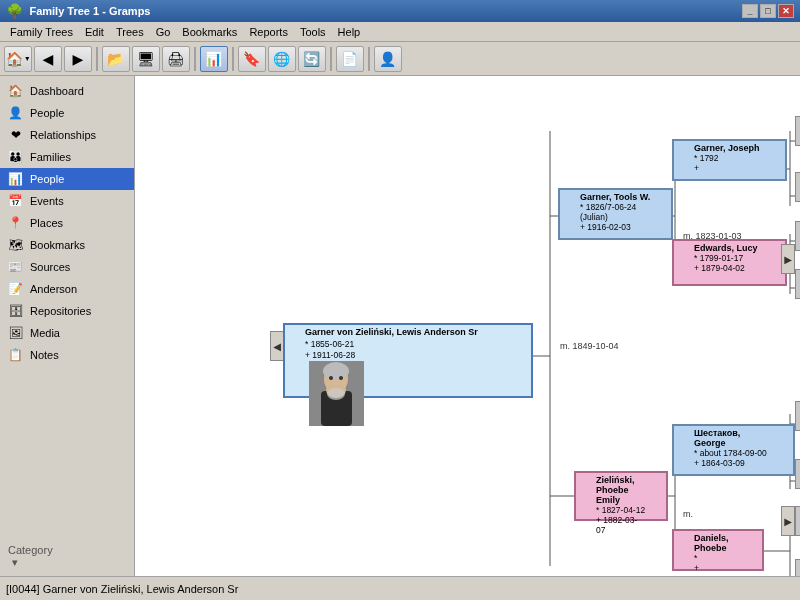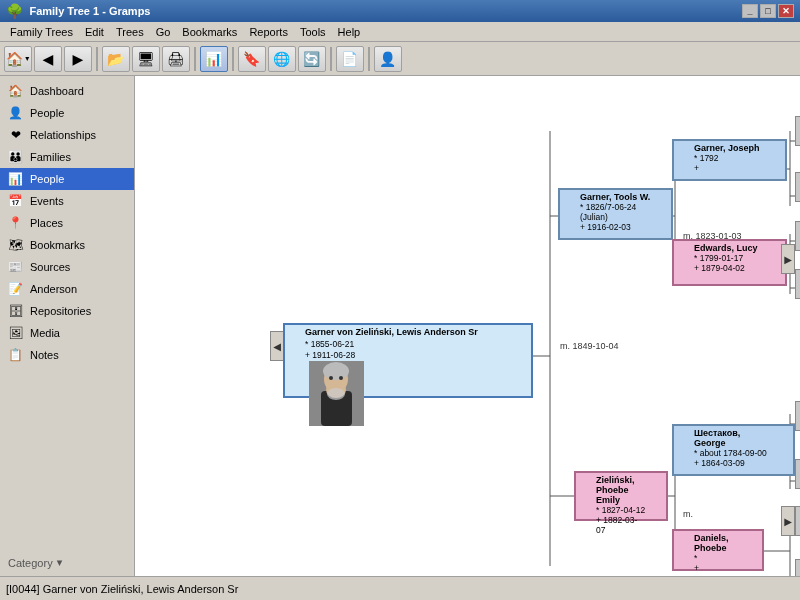--- a/index.html
+++ b/index.html
@@ -91,22 +91,23 @@
       width: 16px; height: 16px; margin-right: 6px;
       display: flex; align-items: center; justify-content: center;
       font-size: 12px; flex-shrink: 0;
     }
     .sidebar-category {
       margin-top: 8px;
       padding: 3px 8px;
       font-size: 11px;
       color: #555;
       display: flex;
-      align-items: flex-end;
+      align-items: flex-start;
       cursor: pointer;
+      flex-direction: column;
     }
 
     
     .chart-area {
       flex: 1;
       background: white;
       position: relative;
       overflow: hidden;
     }
 

